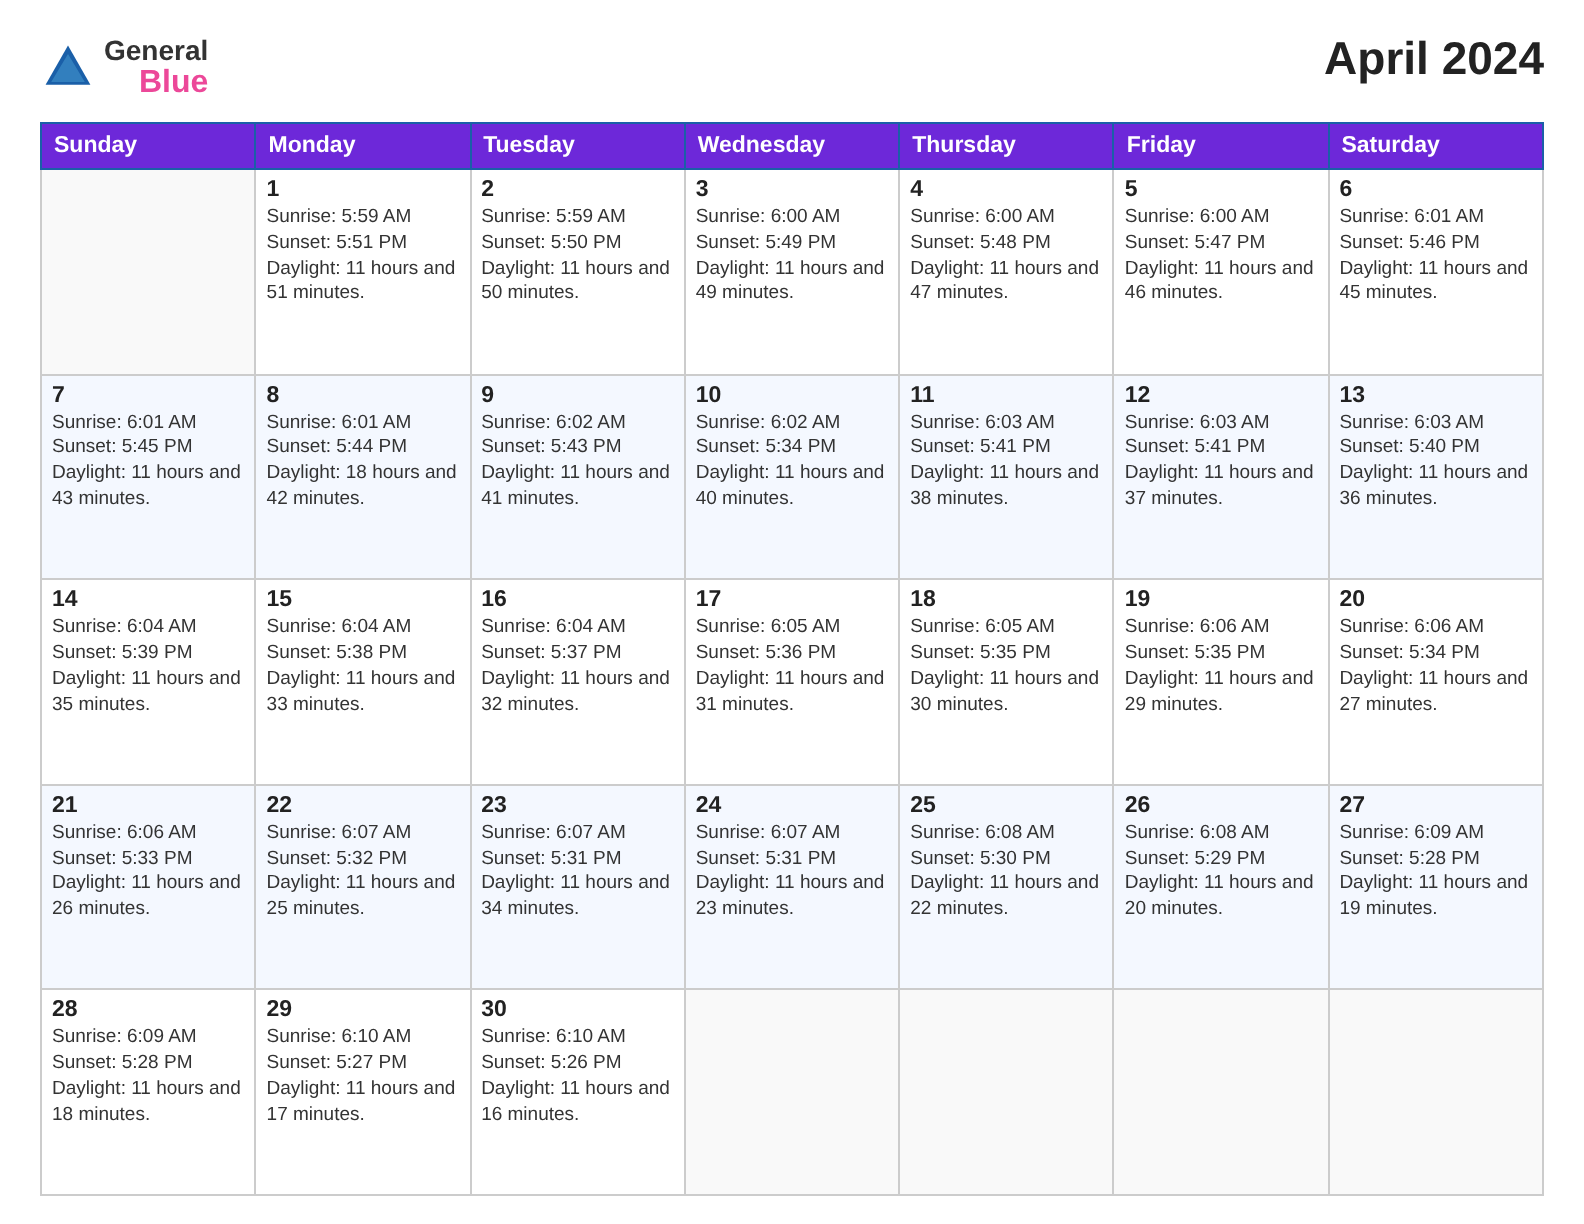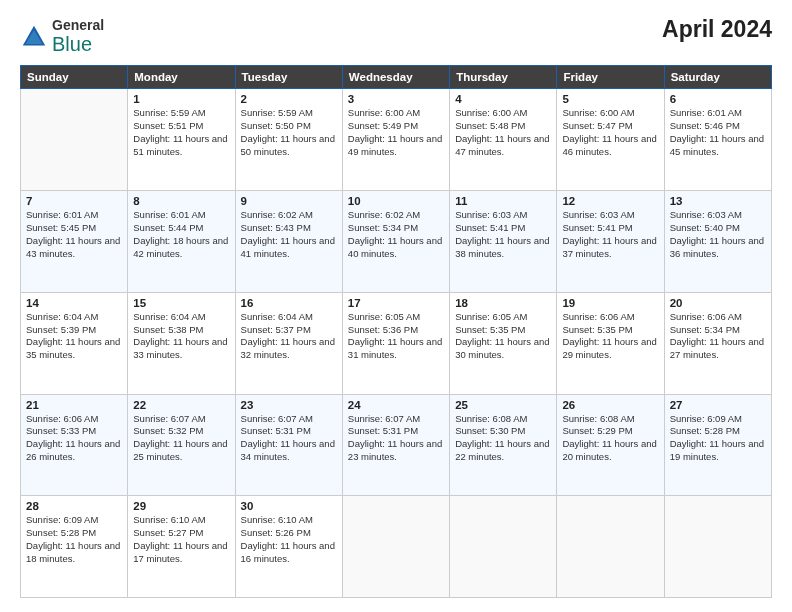--- a/index.html
+++ b/index.html
@@ -25,30 +25,31 @@
     }
     .logo {
       display: flex;
       align-items: center;
       gap: 4px;
     }
     .logo-text {
       display: flex;
       flex-direction: column;
       line-height: 1.1;
+      align-items: flex-end;
     }
     .logo-general {
       font-size: 14px;
       font-weight: bold;
       color: #333;
     }
     .logo-blue {
-      font-size: 20px;
-      font-weight: normal;
-      color: #0f766e;
+      font-size: 16px;
+      font-weight: bold;
+      color: #ec4899;
     }
     .logo-icon {
       width: 28px;
       height: 28px;
     }
     .title-block {
       text-align: right;
     }
     .title-month {
       font-size: 23px;
@@ -61,21 +62,21 @@
       color: #444;
       margin-top: 2px;
     }
     .calendar {
       flex: 1;
       border-collapse: collapse;
       width: 100%;
       font-size: 10.5px;
     }
     .calendar thead tr th {
-      background-color: #404040;
+      background-color: #6d28d9;
       color: #fff;
       font-size: 11.5px;
       font-weight: bold;
       padding: 5px 6px;
       border: 1px solid #1a5fa8;
       text-align: left;
     }
     .calendar tbody tr td {
       border: 1px solid #ccc;
       vertical-align: top;

